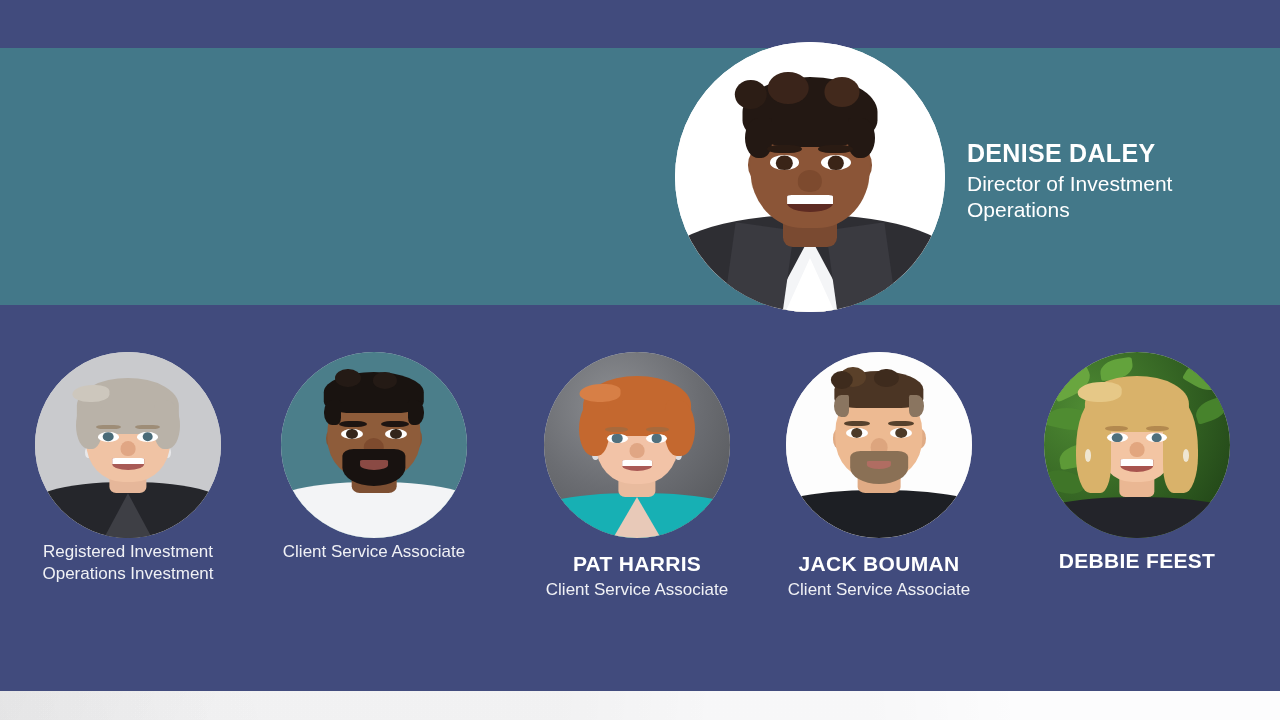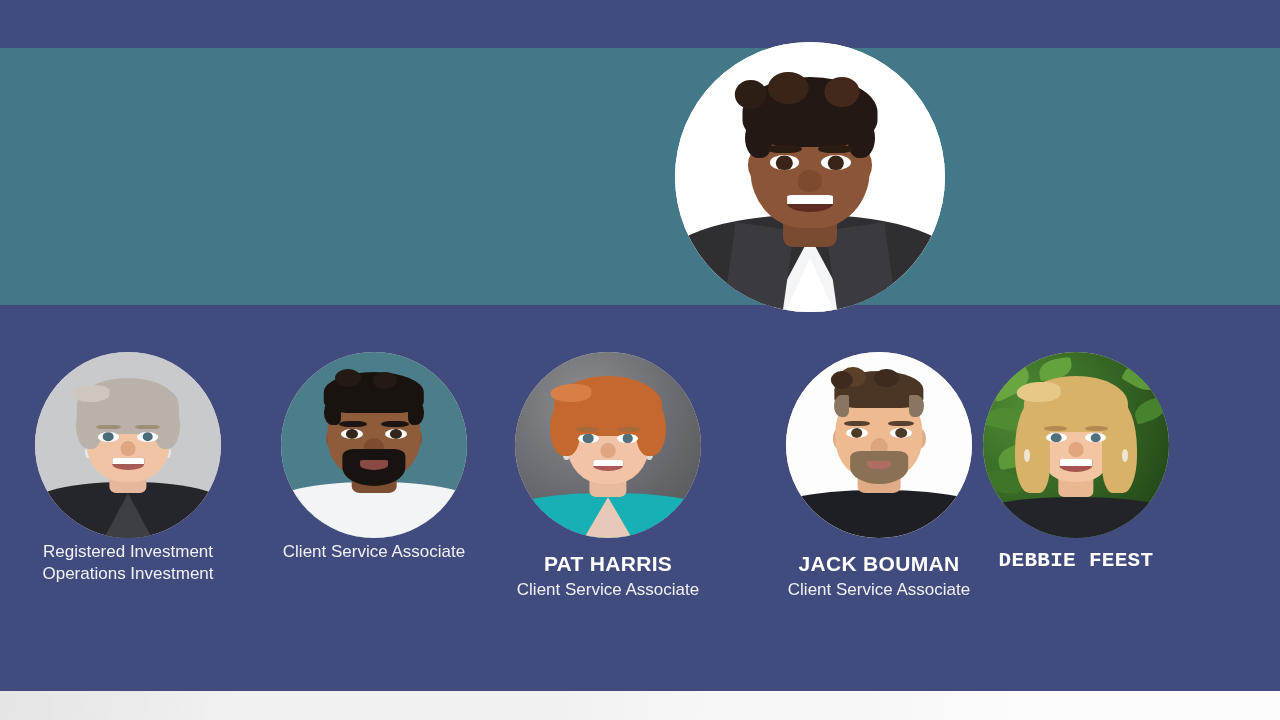--- a/index.html
+++ b/index.html
@@ -268,20 +268,25 @@
         </div>
 
       <div class="nose" style="top:47.5%;width:9%;height:8%;background:#7d4a2e;"></div>
 
       <div class="mouth" style="top:56.5%;width:17%;height:6.5%;background:#5e2b22;">
           <u></u>
         </div>
     </div>
   </div>
 
+  <div class="lead-text">
+    <div class="lead-name">DENISE DALEY</div>
+    <div class="lead-role">Director of Investment</div>
+    <div class="lead-role">Operations</div>
+  </div>
 
   <div class="team-row">
 
     <div class="member tight" style="left:6px;">
       <div class="avatar">
         <div class="ph">
           <div class="bg" style="background:#c9cacd;"></div>
           <div class="shoulders" style="width:118%;height:34%;background:#25262b;"></div>
           <div class="collar-l" style="left:36%;bottom:-2%;width:28%;height:26%;background:#3e3f45;clip-path:polygon(50% 0,100% 100%,0 100%);"></div>
           <div class="neck" style="top:58%;width:20%;height:18%;background:#e6b79a;"></div>
@@ -337,21 +342,21 @@
             </div>
           <div class="nose" style="top:46%;width:11%;height:10%;background:#7e4b2e;"></div>
 
           <div class="beard" style="top:52%;width:34%;height:20%;background:#181210;"></div>
           <div class="mouth" style="top:58%;width:15%;height:5.5%;background:#8a4a44;"></div>
         </div>
       </div>
       <div class="m-role">Client Service Associate</div>
     </div>
 
-    <div class="member" style="left:486px;">
+    <div class="member" style="left:515px;">
       <div class="avatar">
         <div class="ph">
           <div class="bg" style="background:radial-gradient(circle at 38% 28%, #8c8e92 0%, #6b6d72 48%, #4e5054 100%);"></div>
           <div class="shoulders" style="width:124%;height:28%;background:#17b0b4;"></div>
           <div class="collar-l" style="left:36%;bottom:-2%;width:28%;height:24%;background:#e8c9b8;clip-path:polygon(50% 0,100% 100%,0 100%);"></div>
           <div class="neck" style="top:60%;width:20%;height:18%;background:#e9bb9e;"></div>
           <div class="ear-l" style="left:25%;top:43%;width:7%;height:10%;background:#e9bb9e;"></div>
           <div class="ear-r" style="right:25%;top:43%;width:7%;height:10%;background:#e9bb9e;"></div>
           <div class="earring-l" style="left:26%;top:52%;width:3.5%;height:6%;background:#dcdce0;"></div>
           <div class="earring-r" style="right:26%;top:52%;width:3.5%;height:6%;background:#dcdce0;"></div>
@@ -405,21 +410,21 @@
             </div>
           <div class="nose" style="top:46%;width:9%;height:10%;background:#dda57e;"></div>
           <div class="beard" style="top:53%;width:31%;height:18%;background:#8a7055;"></div>
           <div class="mouth" style="top:58.5%;width:13%;height:4.6%;background:#b06d62;"></div>
         </div>
       </div>
       <div class="m-name">JACK BOUMAN</div>
       <div class="m-role">Client Service Associate</div>
     </div>
 
-    <div class="member tight" style="left:954px;font-family:Liberation Mono, monospace;">
+    <div class="member tight" style="left:1015px;">
       <div class="avatar">
         <div class="ph">
           <div class="bg" style="background:radial-gradient(circle at 22% 30%, #4e8a33 0%, #2f5c20 60%, #1b3a14 100%);"></div>
           <div class="leaf" style="left:4%;top:10%;width:22%;height:13%;background:#69a63f;transform:rotate(-25deg);"></div>
           <div class="leaf" style="left:2%;top:30%;width:24%;height:12%;background:#4f8c31;transform:rotate(12deg);"></div>
           <div class="leaf" style="left:8%;top:50%;width:20%;height:12%;background:#5d9a37;transform:rotate(-10deg);"></div>
           <div class="leaf" style="left:0%;top:64%;width:22%;height:12%;background:#3f7528;transform:rotate(22deg);"></div>
           <div class="leaf" style="right:4%;top:8%;width:20%;height:12%;background:#5c9a38;transform:rotate(30deg);"></div>
           <div class="leaf" style="right:1%;top:26%;width:18%;height:11%;background:#47832c;transform:rotate(-18deg);"></div>
           <div class="leaf" style="left:30%;top:4%;width:18%;height:11%;background:#63a33c;transform:rotate(-8deg);"></div>

